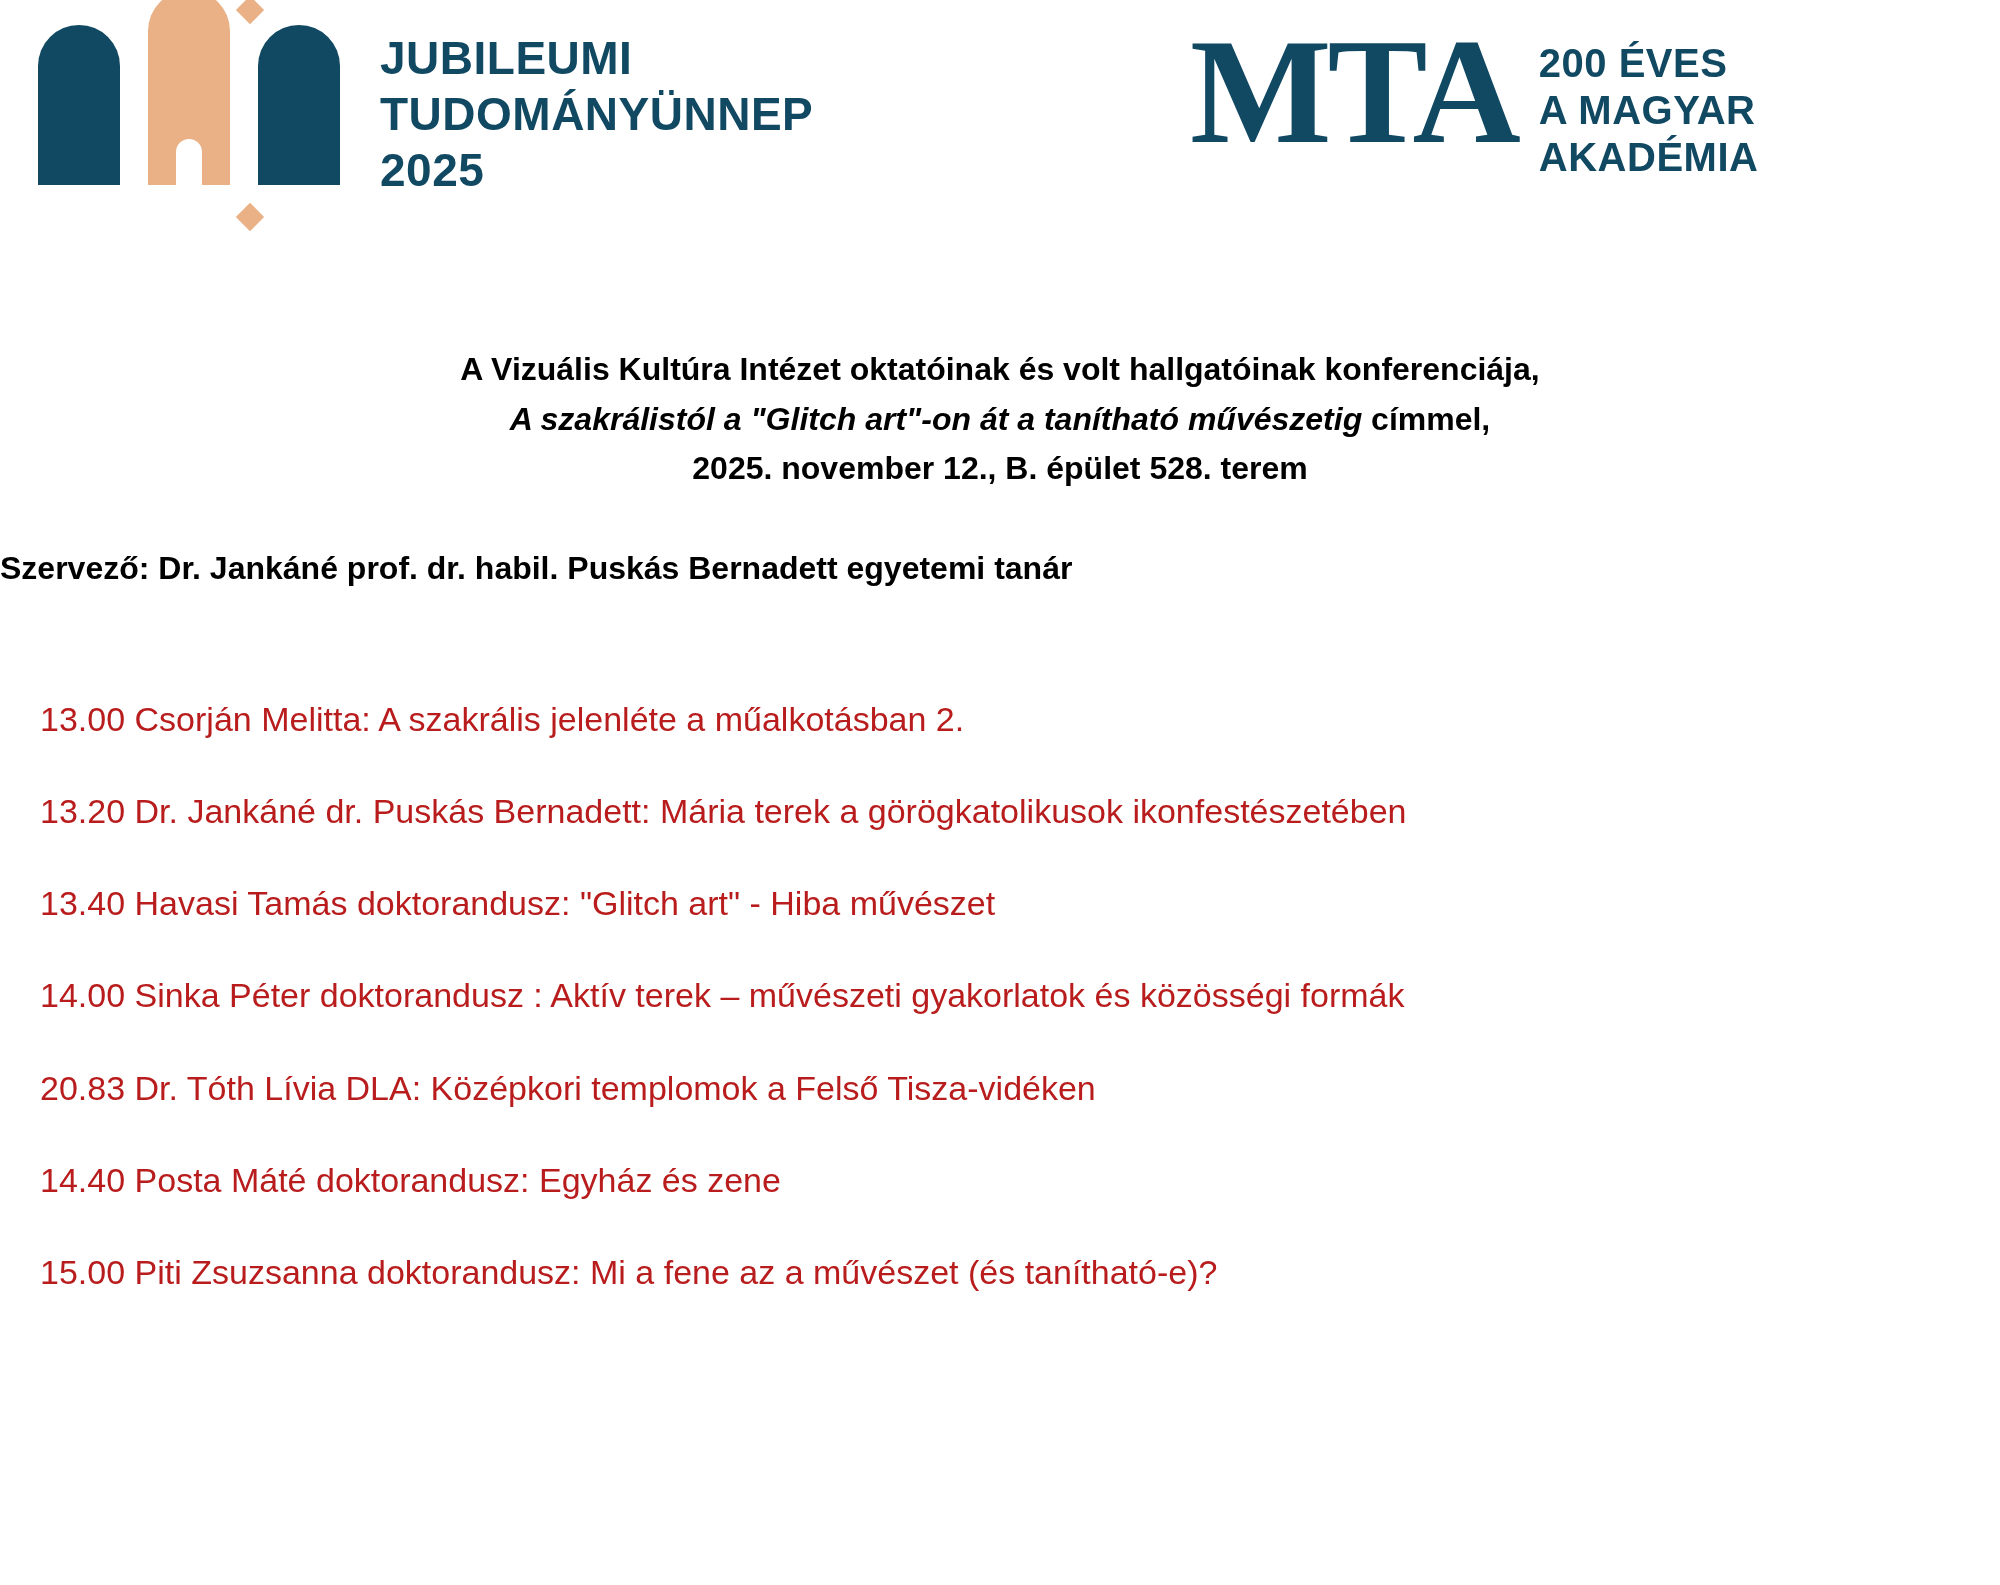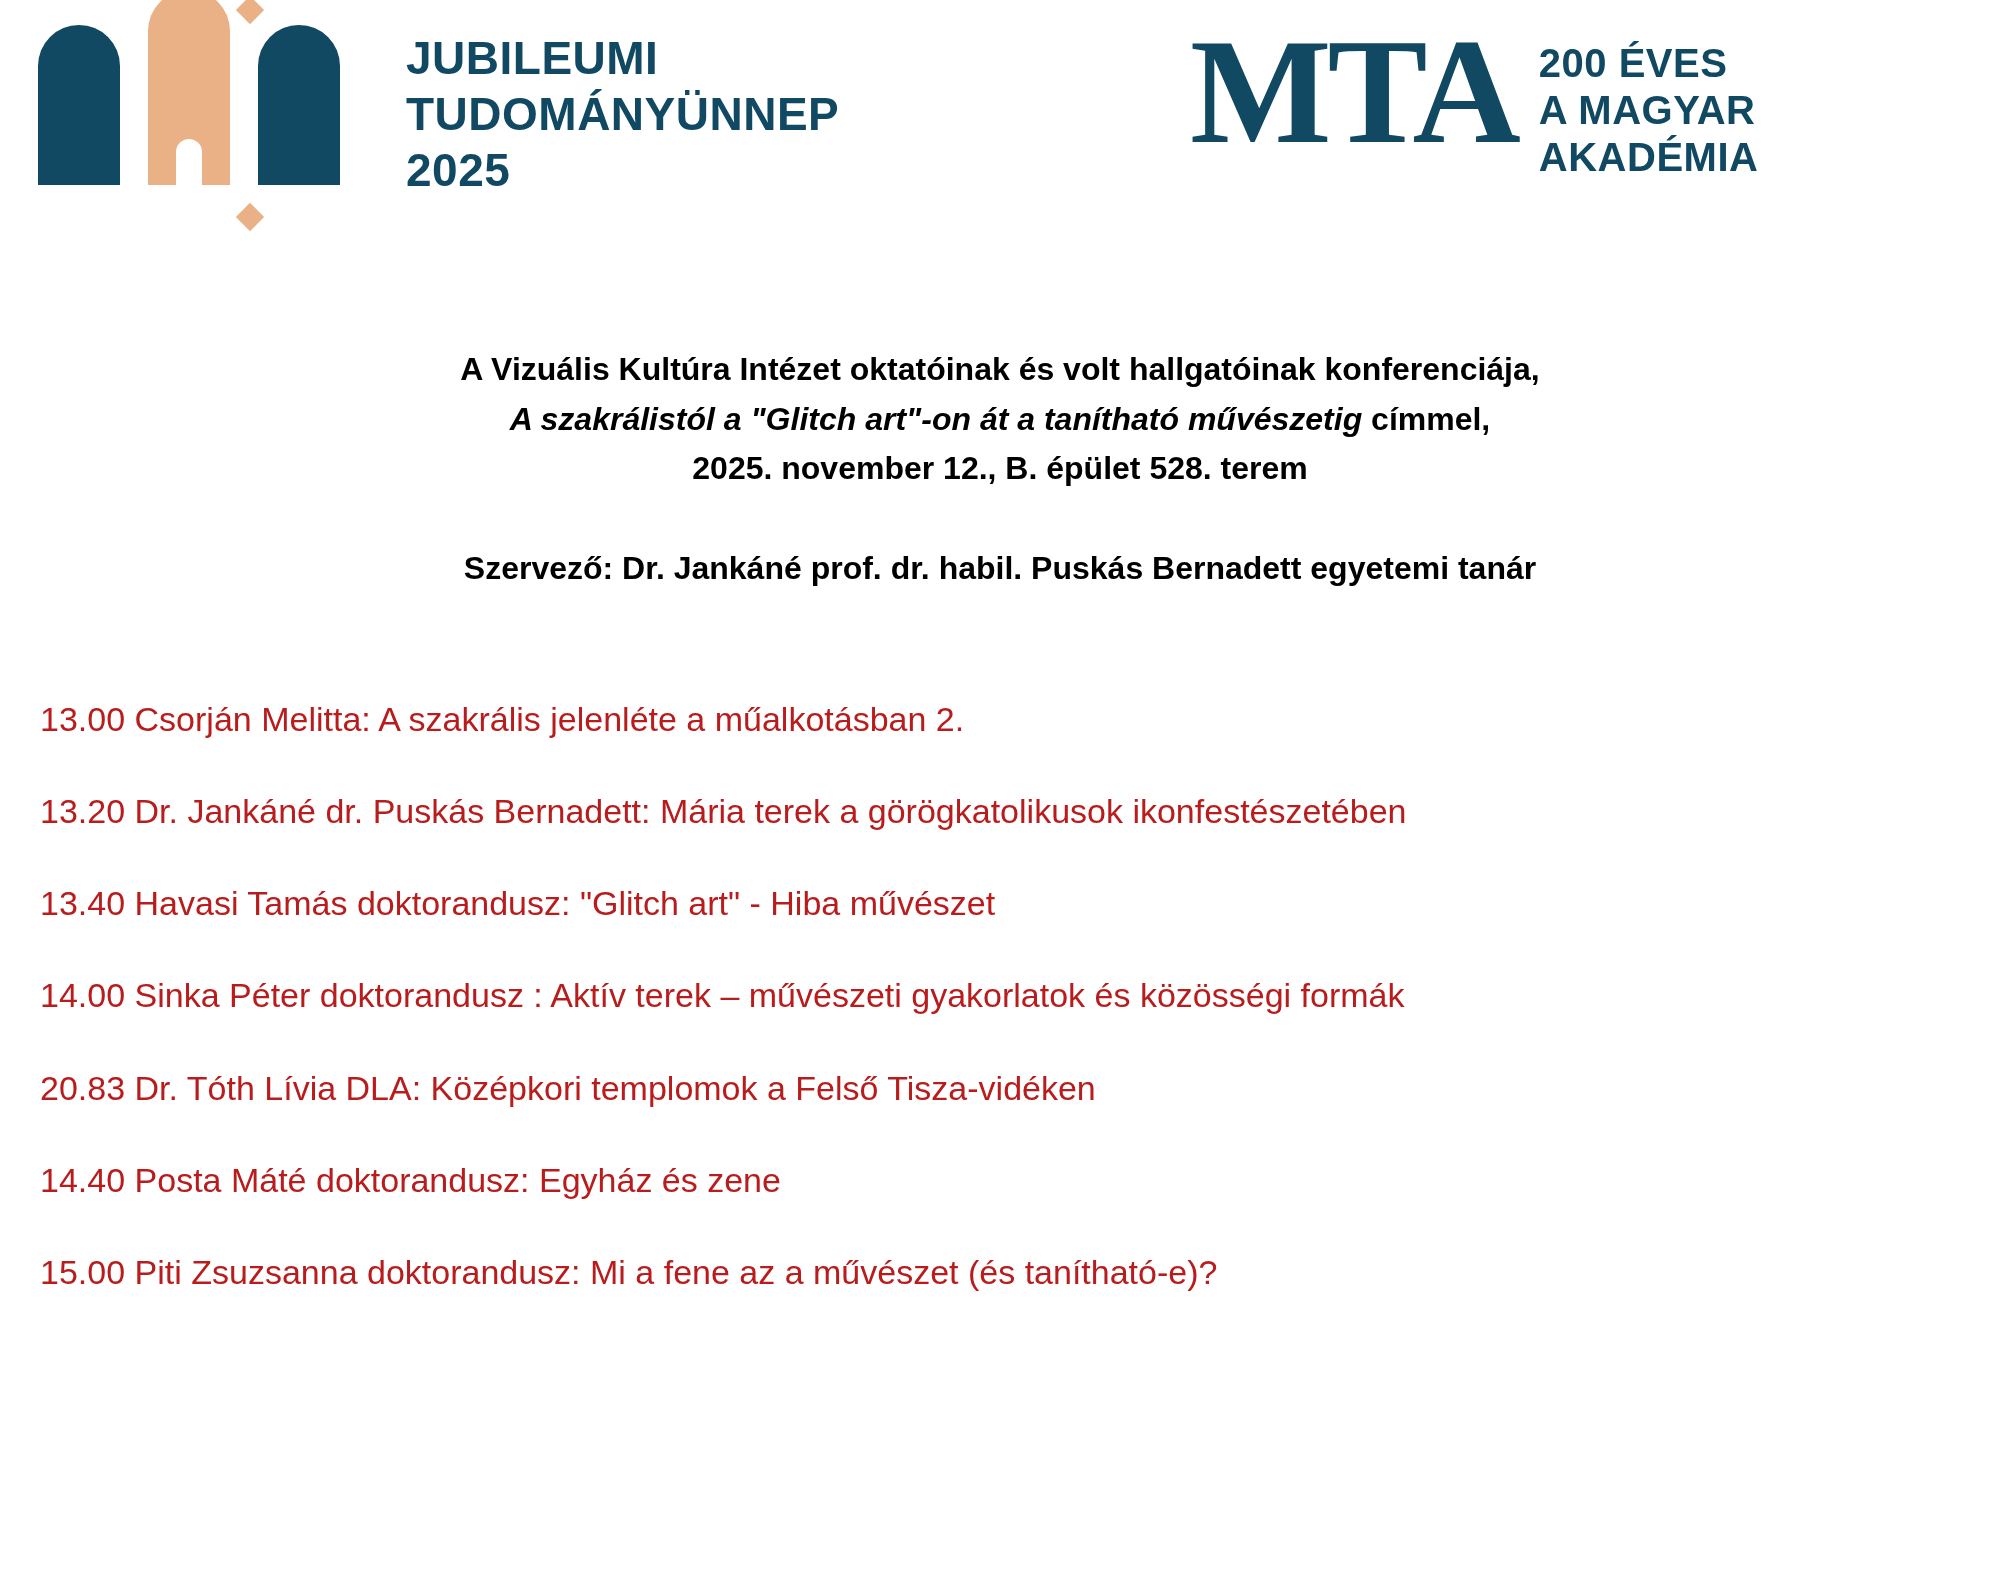--- a/index.html
+++ b/index.html
@@ -29,21 +29,21 @@
     height: 270px;
     width: 2000px;
   }
 
   .logo-jubileumi {
     position: absolute;
     left: 30px;
     top: 0px;
     display: flex;
     align-items: flex-start;
-    gap: 46px;
+    gap: 20px;
   }
 
   .arch-group {
     position: relative;
     width: 330px;
     height: 235px;
   }
   .arch {
     position: absolute;
     bottom: 50px;
@@ -124,21 +124,21 @@
     font-size: 32px;
     font-weight: bold;
     line-height: 1.55;
   }
   .title-line { display: block; }
   .title-line em {
     font-style: italic;
   }
   .organizer {
     margin-top: 56px;
-    text-align: center;
+    text-align: left;
     font-size: 32px;
     font-weight: bold;
   }
 
   
   .programme {
     margin: 110px 0 0 40px;
     width: 1920px;
   }
   .programme-item {

